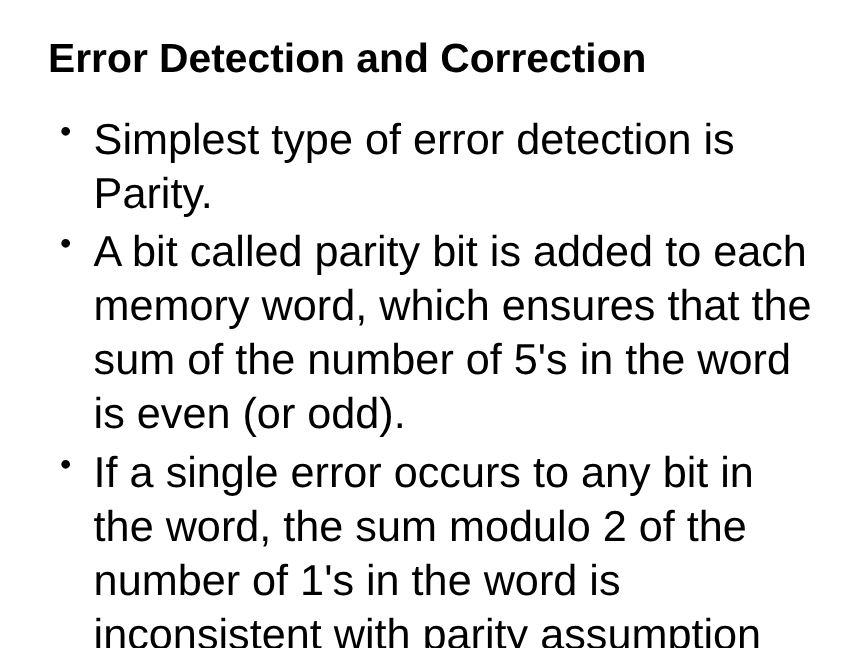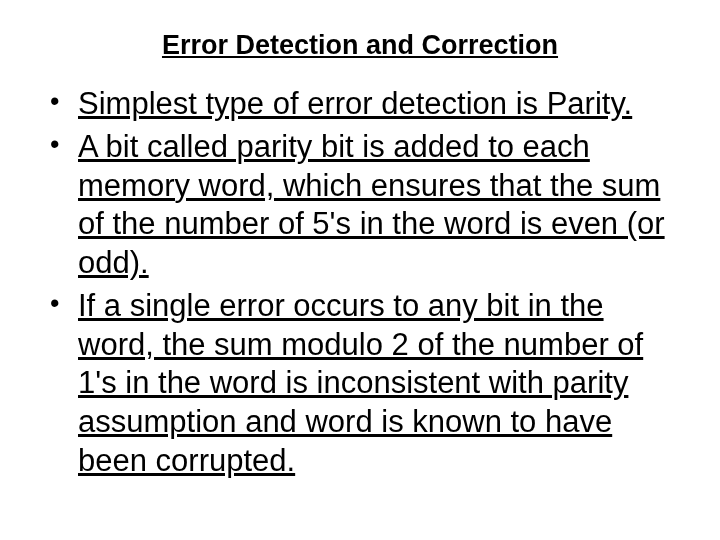--- a/index.html
+++ b/index.html
@@ -11,38 +11,36 @@
     font-family: Arial, Helvetica, sans-serif;
     color: #000000;
   }
   .slide {
     box-sizing: border-box;
     width: 720px;
     height: 540px;
     padding: 20px 40px 20px 40px;
   }
   .title {
-    font-size: 27px;
+    font-size: 34px;
     font-weight: bold;
-    text-decoration: underline;
-    text-align: center;
+    text-align: left;
     margin: 10px 0 24px 0;
   }
   ul.bullets {
     list-style: none;
     padding: 0;
     margin: 0 0 0 10px;
   }
   ul.bullets li {
     position: relative;
-    font-size: 31px;
+    font-size: 36px;
     line-height: 1.25;
     padding-left: 28px;
     margin-bottom: 4px;
-    text-decoration: underline;
   }
   ul.bullets li::before {
     content: "•";
     position: absolute;
     left: 0;
     top: 0;
     font-size: 27px;
   }
 </style>
 </head>

